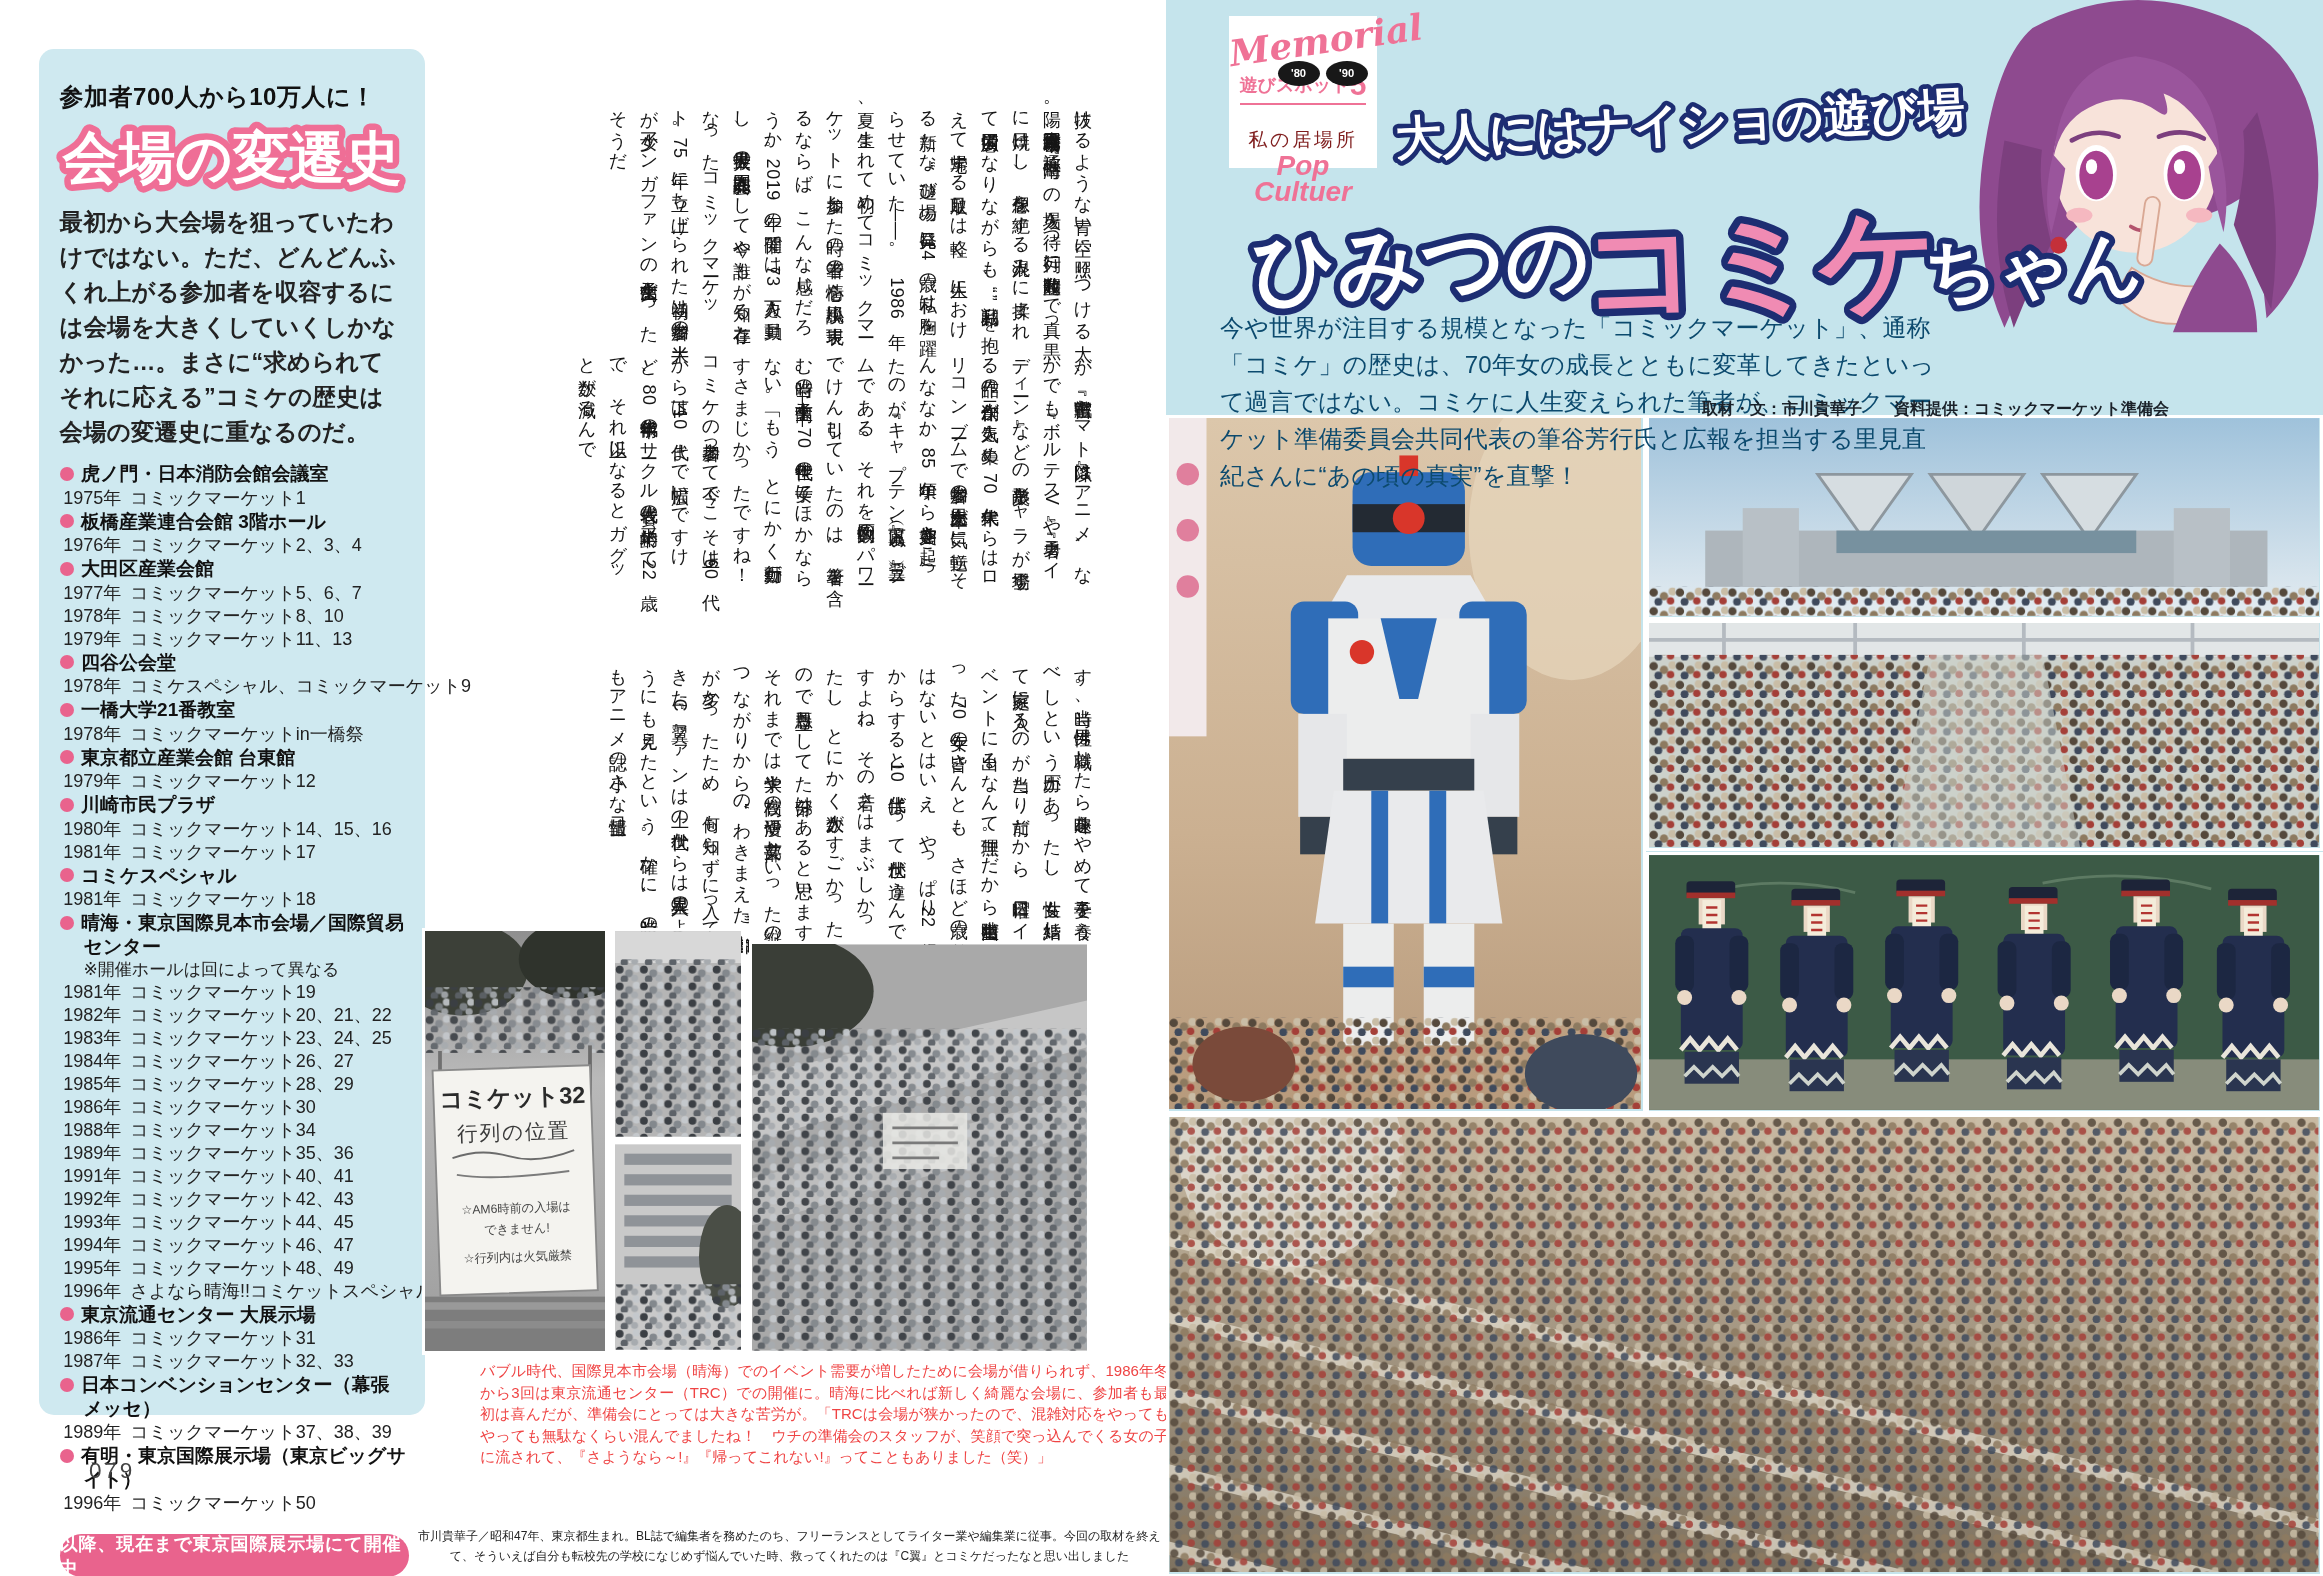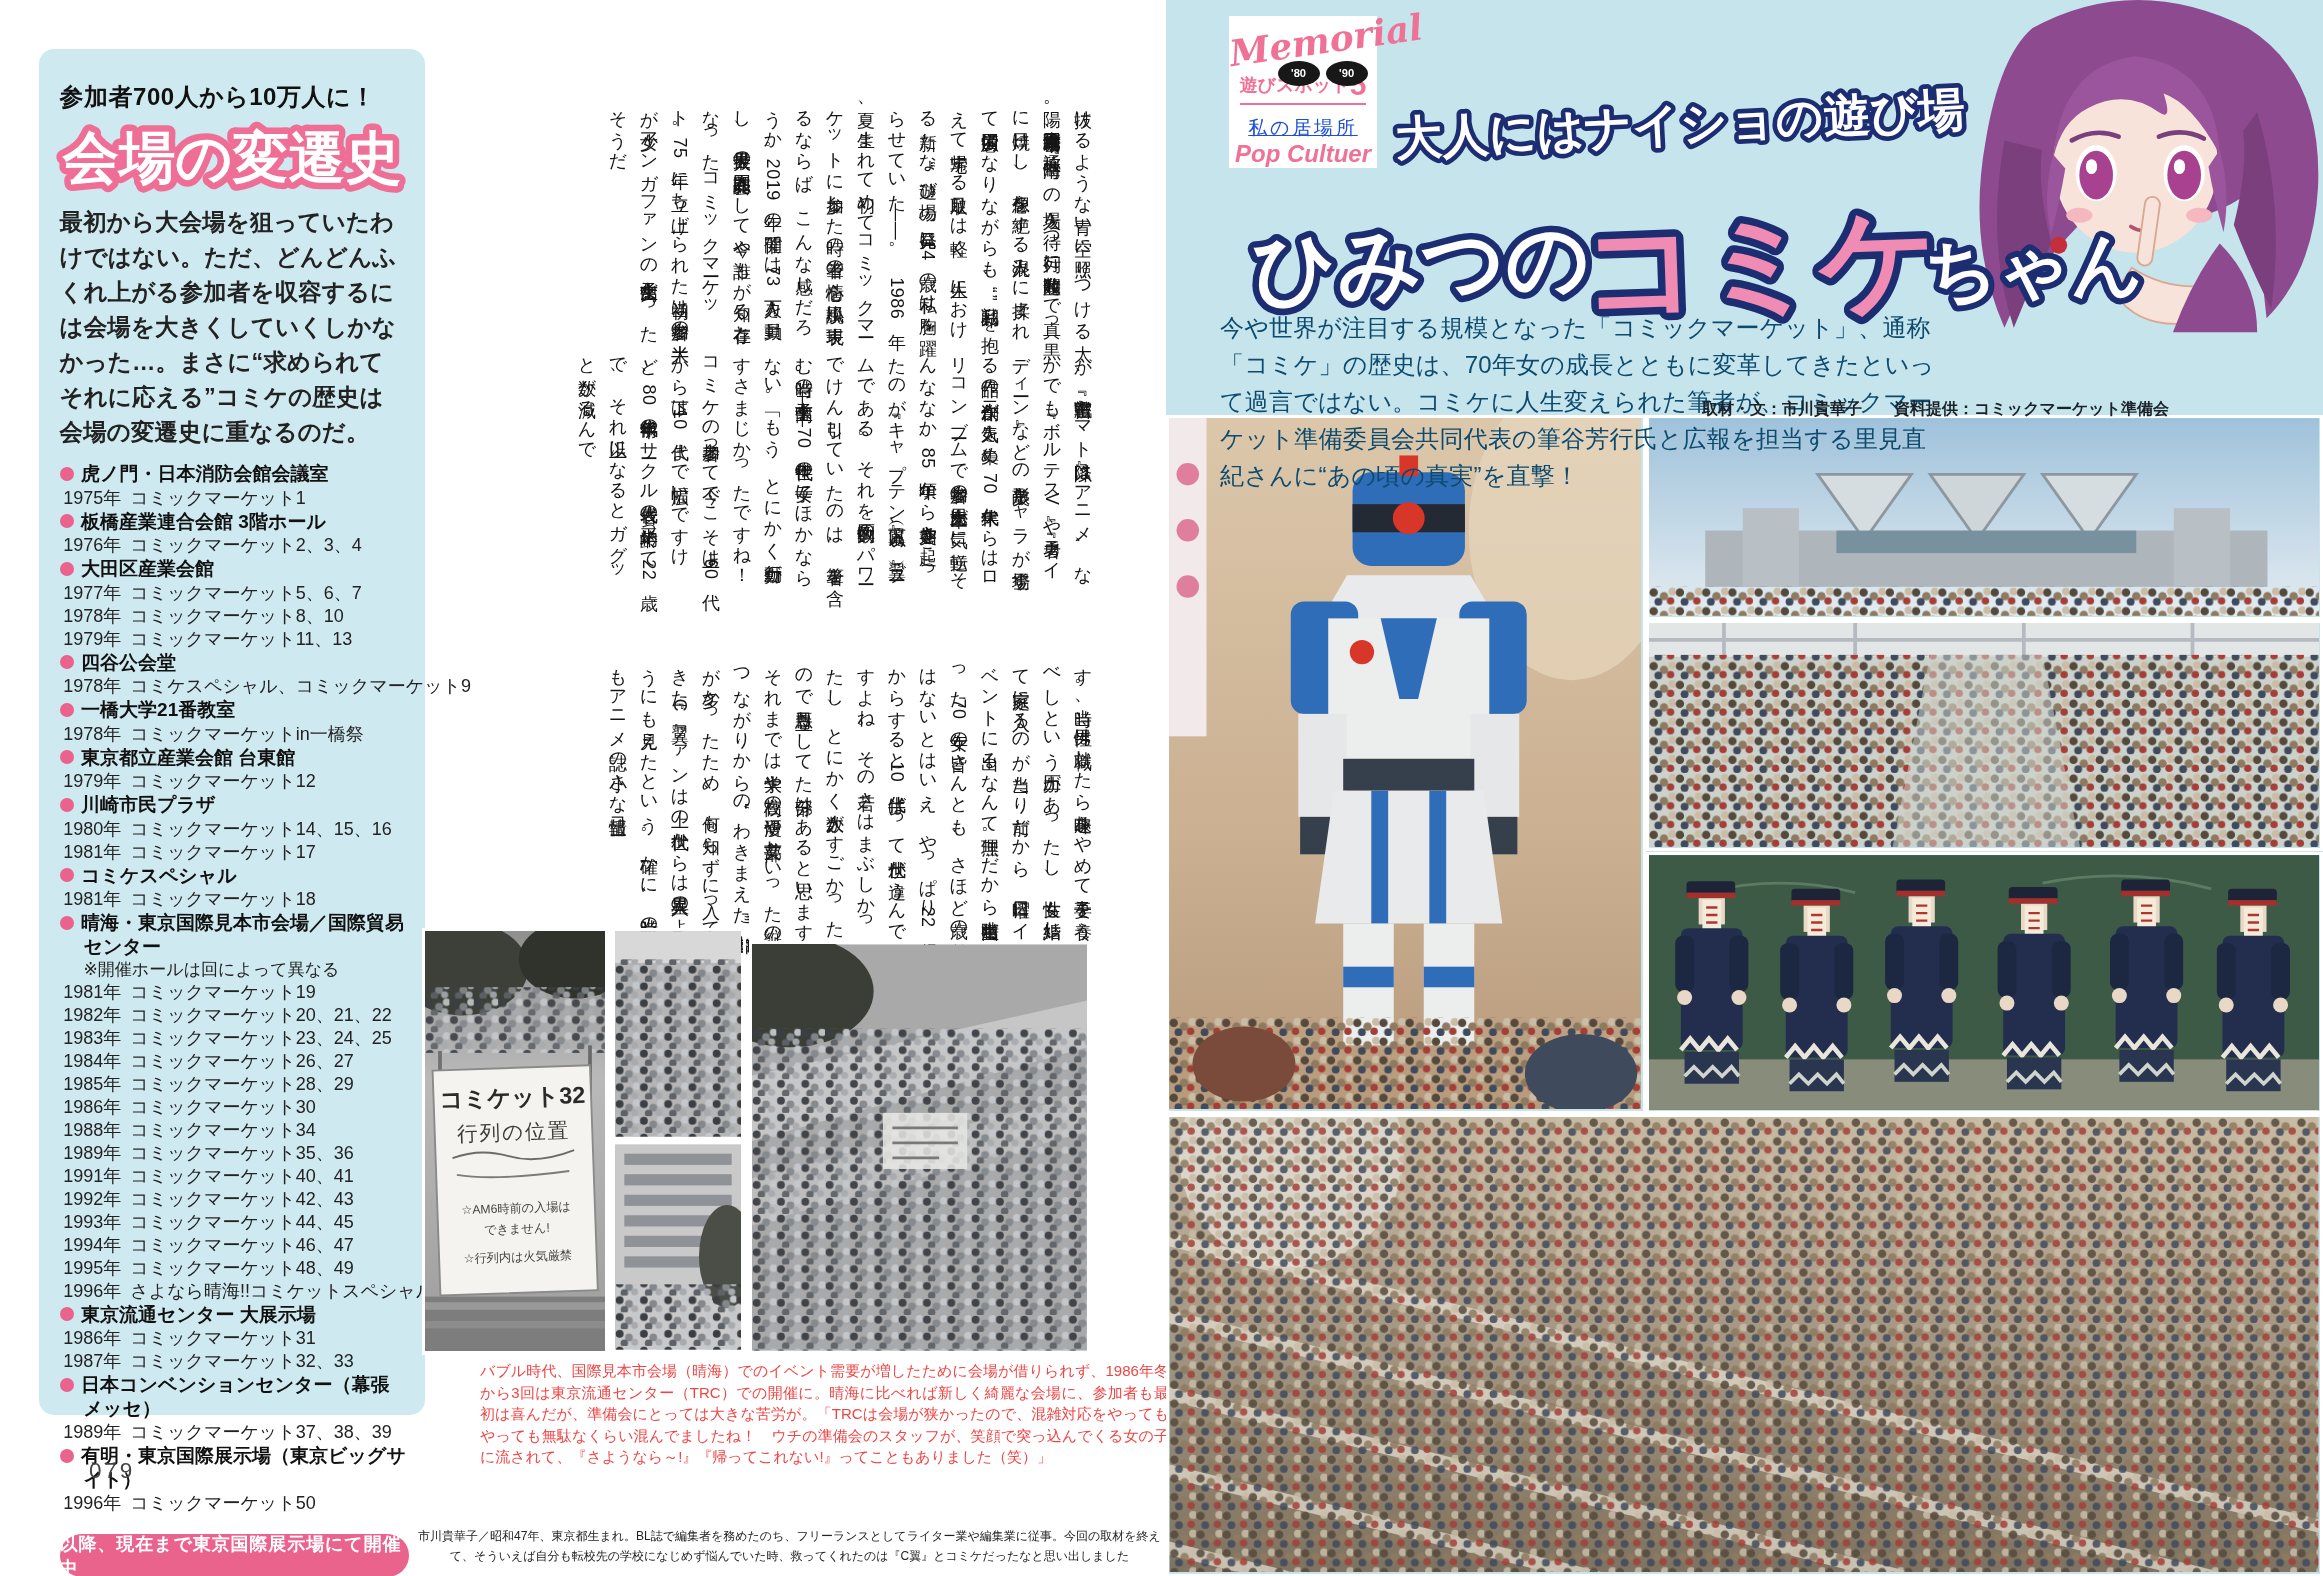--- a/index.html
+++ b/index.html
@@ -34,22 +34,22 @@
   #bw-caption{position:absolute;left:480px;top:1360px;width:689px;font-size:15px;line-height:21.5px;color:#ef4444;text-align:justify;}
   #profile-caption{position:absolute;left:412px;top:1527px;width:755px;font-size:12px;line-height:19.7px;color:#222;text-align:center;}
   
   #rightpage{position:absolute;left:1166px;top:0;width:1157px;height:1577px;background:#c5e4ec;}
   #logo-box{position:absolute;left:63px;top:16px;width:148px;height:152px;background:#fff;box-sizing:border-box;text-align:center;padding-top:1.9px;}
   .logo-memorial{font-family:"DejaVu Serif",serif;font-style:italic;font-weight:bold;color:#ef7296;font-size:36px;line-height:37px;transform:rotate(-8deg);display:block;margin-top:7.5px;}
   .logo-badges{position:absolute;right:9.4px;top:45px;}
   .logo-badge{display:inline-block;width:42px;height:25px;border-radius:50%;background:#181818;color:#fff;font-size:11.2px;font-weight:bold;line-height:25px;text-align:center;margin-left:1.9px;}
   .logo-series{color:#ef7296;font-weight:bold;font-size:18px;border-bottom:2.8px solid #ef7296;display:inline-block;padding-bottom:0.9px;margin-top:5.6px;}
   .logo-series-num{font-size:30px;vertical-align:-3.7px;}
-  .logo-sub1{display:block;font-family:"DejaVu Serif",serif;font-size:19px;color:#1d4ed8;letter-spacing:2.8px;margin-top:10px;text-decoration:underline;}
-  .logo-sub2{display:block;color:#ef7296;font-weight:bold;font-style:italic;font-size:24px;line-height:26px;}
+  .logo-sub1{display:block;font-family:"DejaVu Serif",serif;font-size:19px;color:#7f1d1d;letter-spacing:2.8px;margin-top:22px;}
+  .logo-sub2{display:block;color:#ef7296;font-weight:bold;font-style:italic;font-size:28px;line-height:26px;}
   #title-svg{position:absolute;left:80px;top:82px;z-index:3;}
   #girl-svg{position:absolute;left:782px;top:0;z-index:2;}
   #lede{position:absolute;left:54px;top:309px;width:729px;font-size:24px;font-weight:normal;line-height:37px;color:#0c4a6e;letter-spacing:0.2px;z-index:4;}
   #credits{position:absolute;left:536px;top:399px;font-size:16px;font-weight:bold;color:#1a2129;white-space:nowrap;z-index:5;text-align:center;}
   .cphoto{position:absolute;border:3.7px solid #fff;box-sizing:border-box;overflow:hidden;}
   #photo-robot{left:0px;top:415px;width:480px;height:699px;}
   #photo-bigsight{left:480px;top:415px;width:677px;height:205px;}
   #photo-plaza{left:480px;top:620px;width:677px;height:231px;}
   #photo-cosplay{left:480px;top:852px;width:677px;height:262px;}
   #photo-hall{left:0px;top:1114px;width:1157px;height:463px;}

